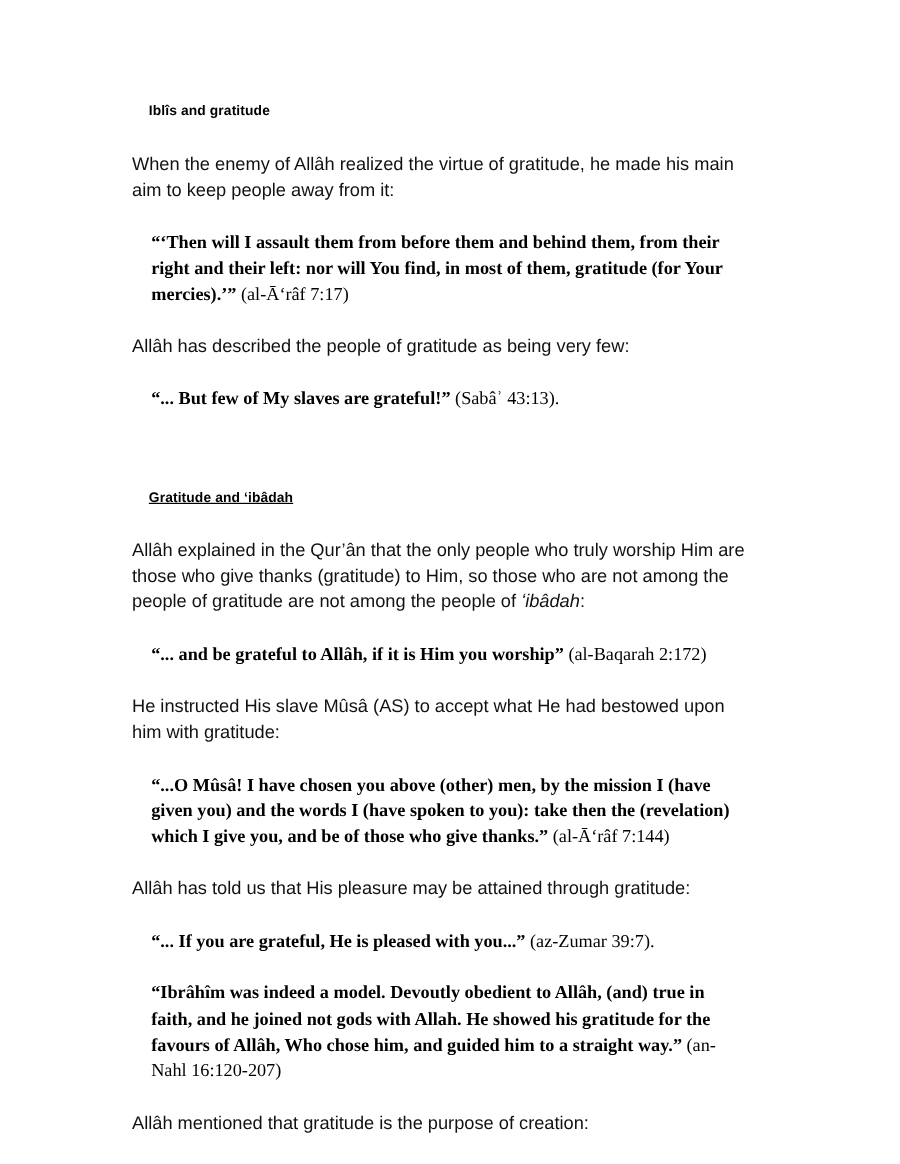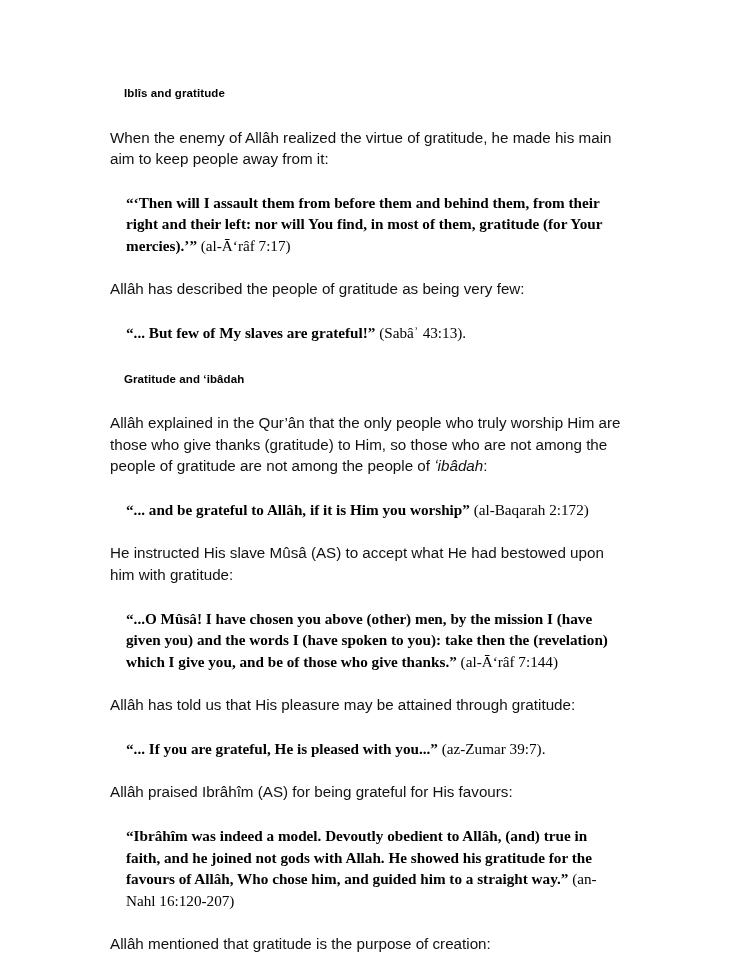--- a/index.html
+++ b/index.html
@@ -24,21 +24,22 @@
     font-family: "Liberation Sans", sans-serif;
     font-weight: bold;
     font-size: 11.5px;
     color: #000000;
     line-height: 1.35;
     margin: 0;
     letter-spacing: 0.1px;
     padding-left: 14px;
   }
   .heading.second {
-    margin-top: 28px;
+    margin-top: 64px;
+    text-decoration: underline;
   }
   .para {
     font-family: Liberation Sans, sans-serif;
     font-size: 15.2px;
     color: #111111;
     line-height: 1.42;
     margin: 0;
     margin-top: 22px;
     text-align: left;
   }
@@ -101,21 +102,20 @@
       <span class="cite">(al-Āʻrâf 7:144)</span>
     </p>
 
     <p class="para">Allâh has told us that His pleasure may be attained through gratitude:</p>
 
     <p class="quote">
       <span>“... If you are grateful, He is pleased with you...”</span>
       <span class="cite">(az-Zumar 39:7).</span>
     </p>
 
-    <p class="para">Allâh praised Ibrâhîm (AS) for being grateful for His favours:</p>
 
     <p class="quote">
       <span>“Ibrâhîm was indeed a model. Devoutly obedient to Allâh, (and) true in faith, and he joined not gods with Allah. He showed his gratitude for the favours of Allâh, Who chose him, and guided him to a straight way.”</span>
       <span class="cite">(an-Nahl 16:120-207)</span>
     </p>
 
     <p class="para">Allâh mentioned that gratitude is the purpose of creation:</p>
 
   </div>
 </div>

